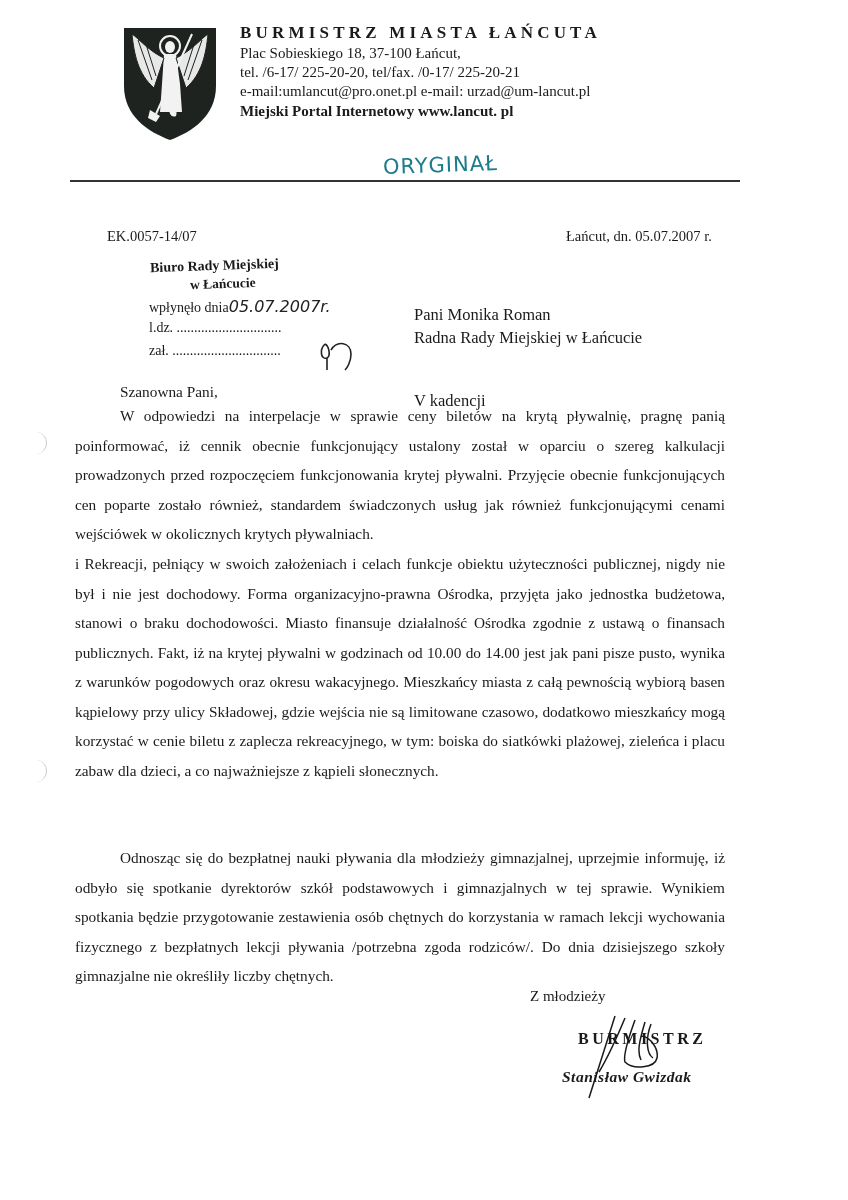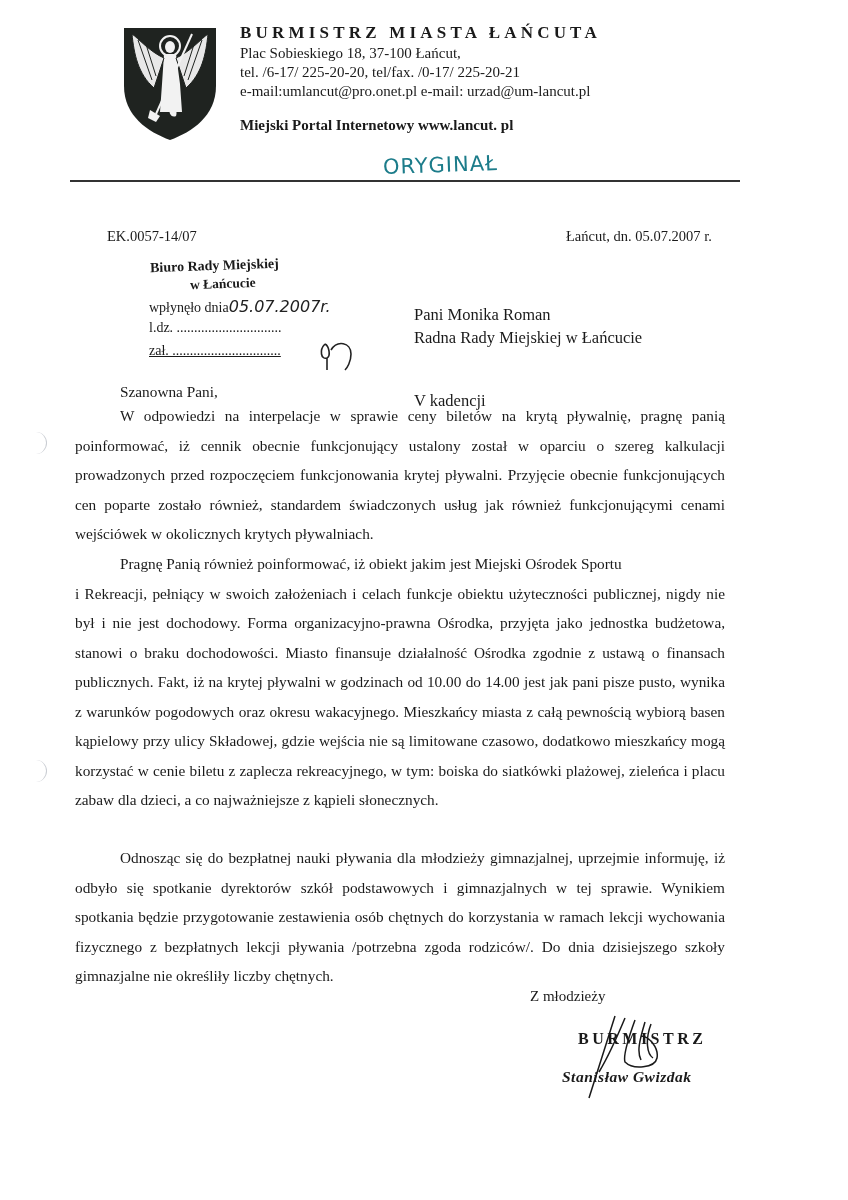--- a/index.html
+++ b/index.html
@@ -9,33 +9,33 @@
     }
     .abs { position: absolute; }
 
     
     .crest { left: 120px; top: 24px; width: 100px; height: 118px; }
     .lh-title { left: 240px; top: 23px; font-size: 17px; font-weight: bold; letter-spacing: 4.2px; white-space: nowrap; }
     .lh-line { left: 240px; font-size: 15px; white-space: nowrap; }
     .lh-l1 { top: 45px; }
     .lh-l2 { top: 64px; }
     .lh-l3 { top: 83px; }
-    .lh-l4 { top: 103px; font-weight: bold; margin-top: 14px; }
+    .lh-l4 { top: 103px; font-weight: bold; }
 
     .stamp-orig { left: 383px; top: 153px; font-family: "DejaVu Sans", sans-serif; font-size: 21px; color: #1c7c8a; letter-spacing: 1px; transform: rotate(-2deg); }
     .rule { left: 70px; top: 180px; width: 670px; height: 2px; background: #333; }
 
     .ref { left: 75px; top: 228px; font-size: 14.5px; margin-left: 32px; }
     .date { left: 566px; top: 228px; font-size: 14.5px; }
     .reg-title { left: 150px; top: 258px; font-weight: bold; font-size: 14px; transform: rotate(-2deg); white-space: nowrap; }
     .reg-sub { left: 190px; top: 276px; font-weight: bold; font-size: 13.5px; transform: rotate(-2deg); white-space: nowrap; }
     .reg-row { left: 149px; font-size: 14px; white-space: nowrap; }
     .reg-r1 { top: 297px; }
     .reg-r2 { top: 320px; }
-    .reg-r3 { top: 343px; text-decoration: underline; }
+    .reg-r3 { top: 343px; }
     .reg-hand { font-family: "DejaVu Sans", sans-serif; font-style: italic; font-size: 16px; color: #222; margin-top: 36px; }
     .reg-sign { left: 317px; top: 336px; width: 40px; height: 36px; }
 
     
     .recip { left: 414px; font-size: 16.5px; white-space: nowrap; text-align: right; }
     .rc1 { top: 305px; }
     .rc2 { top: 328px; }
     .rc3 { top: 351px; margin-top: 40px; }
 
     
@@ -102,21 +102,20 @@
 
 <div class="abs recip rc1">Pani Monika Roman</div>
 <div class="abs recip rc2">Radna Rady Miejskiej w Łańcucie</div>
 <div class="abs recip rc3">V kadencji</div>
 
 <div class="abs salute">Szanowna Pani,</div>
 <div class="abs body-text p1">
   <p>W odpowiedzi na interpelacje w sprawie ceny biletów na krytą pływalnię, pragnę panią poinformować, iż cennik obecnie funkcjonujący ustalony został w oparciu o szereg kalkulacji prowadzonych przed rozpoczęciem funkcjonowania krytej pływalni. Przyjęcie obecnie funkcjonujących cen poparte zostało również, standardem świadczonych usług jak również funkcjonującymi cenami wejściówek w okolicznych krytych pływalniach.</p>
 </div>
 <div class="abs body-text p2">
-  <p class="nonjust">Pragnę Panią również poinformować, iż obiekt jakim jest Miejski Ośrodek Sportu</p>
   <p style="text-indent:0">i Rekreacji, pełniący w swoich założeniach i celach funkcje obiektu użyteczności publicznej, nigdy nie był i nie jest dochodowy. Forma organizacyjno-prawna Ośrodka, przyjęta jako jednostka budżetowa, stanowi o braku dochodowości. Miasto finansuje działalność Ośrodka zgodnie z ustawą o finansach publicznych. Fakt, iż na krytej pływalni w godzinach od 10.00 do 14.00 jest jak pani pisze pusto, wynika z warunków pogodowych oraz okresu wakacyjnego. Mieszkańcy miasta z całą pewnością wybiorą basen kąpielowy przy ulicy Składowej, gdzie wejścia nie są limitowane czasowo, dodatkowo mieszkańcy mogą korzystać w cenie biletu z zaplecza rekreacyjnego, w tym: boiska do siatkówki plażowej, zieleńca i placu zabaw dla dzieci, a co najważniejsze z kąpieli słonecznych.</p>
 </div>
 <div class="abs body-text p3">
   <p>Odnosząc się do bezpłatnej nauki pływania dla młodzieży gimnazjalnej, uprzejmie informuję, iż odbyło się spotkanie dyrektorów szkół podstawowych i gimnazjalnych w tej sprawie. Wynikiem spotkania będzie przygotowanie zestawienia osób chętnych do korzystania w ramach lekcji wychowania fizycznego z bezpłatnych lekcji pływania /potrzebna zgoda rodziców/. Do dnia dzisiejszego szkoły gimnazjalne nie określiły liczby chętnych.</p>
 </div>
 
 <div class="abs closing">Z młodzieży</div>
 <div class="abs sig-title">BURMISTRZ</div>
 <div class="abs sig-name">Stanisław Gwizdak</div>
 <div class="abs sig-scribble">

